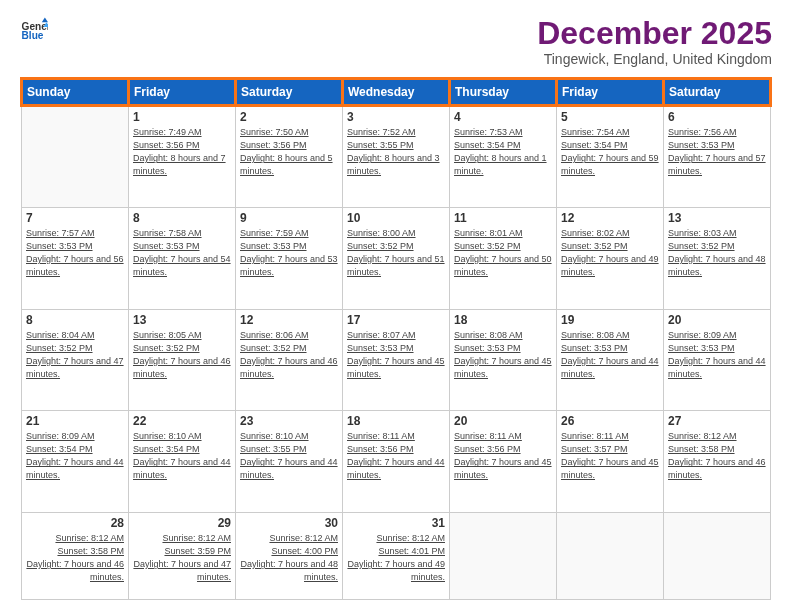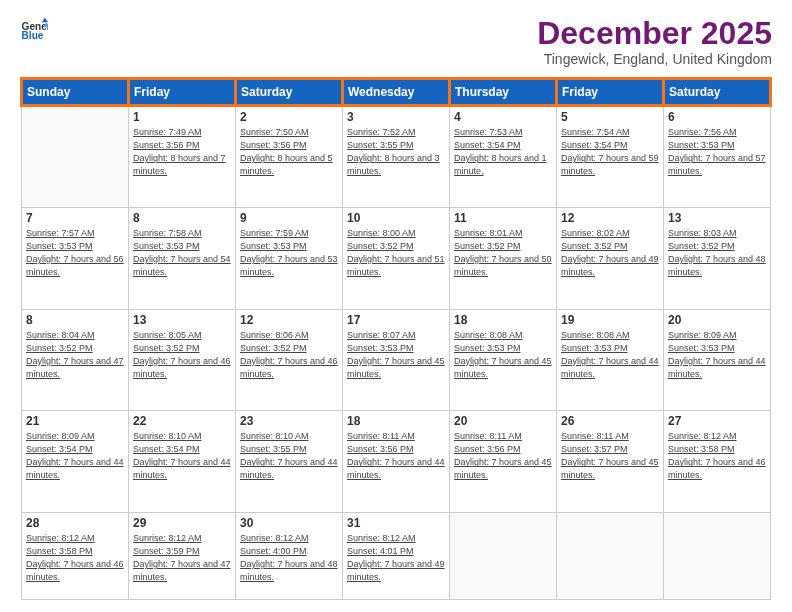--- a/index.html
+++ b/index.html
@@ -84,20 +84,21 @@
       text-decoration: underline;
     }
     .empty-cell {
       background: #f9f9f9;
     }
     tr.week-row td {
       height: 88px;
     }
     tr.last-week-row td {
       height: 72px;
+      text-align: right;
     }
   </style>
 </head>
 <body>
 
 <div class="page">
   <div class="header">
     <div class="logo">
       <svg class="logo-icon" viewBox="0 0 36 36">
         <text x="2" y="18" font-size="13" font-weight="bold" fill="#333" font-family="Arial">General</text>

